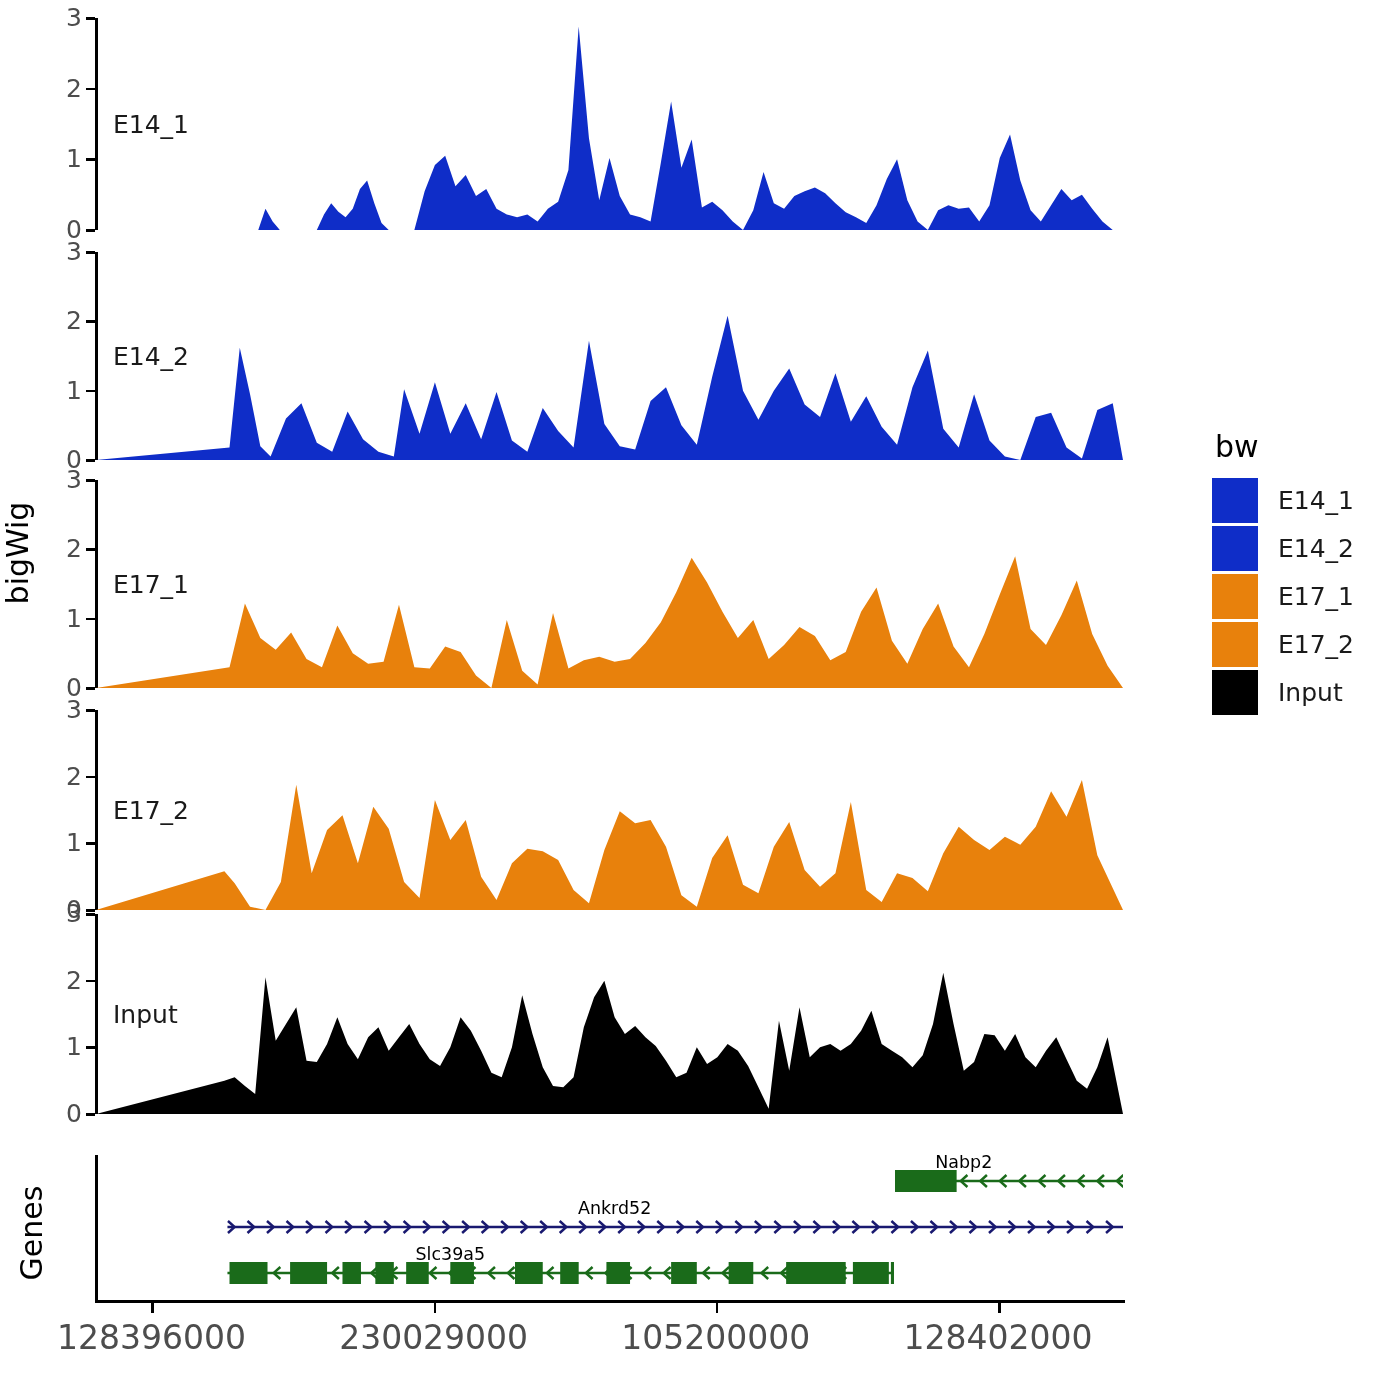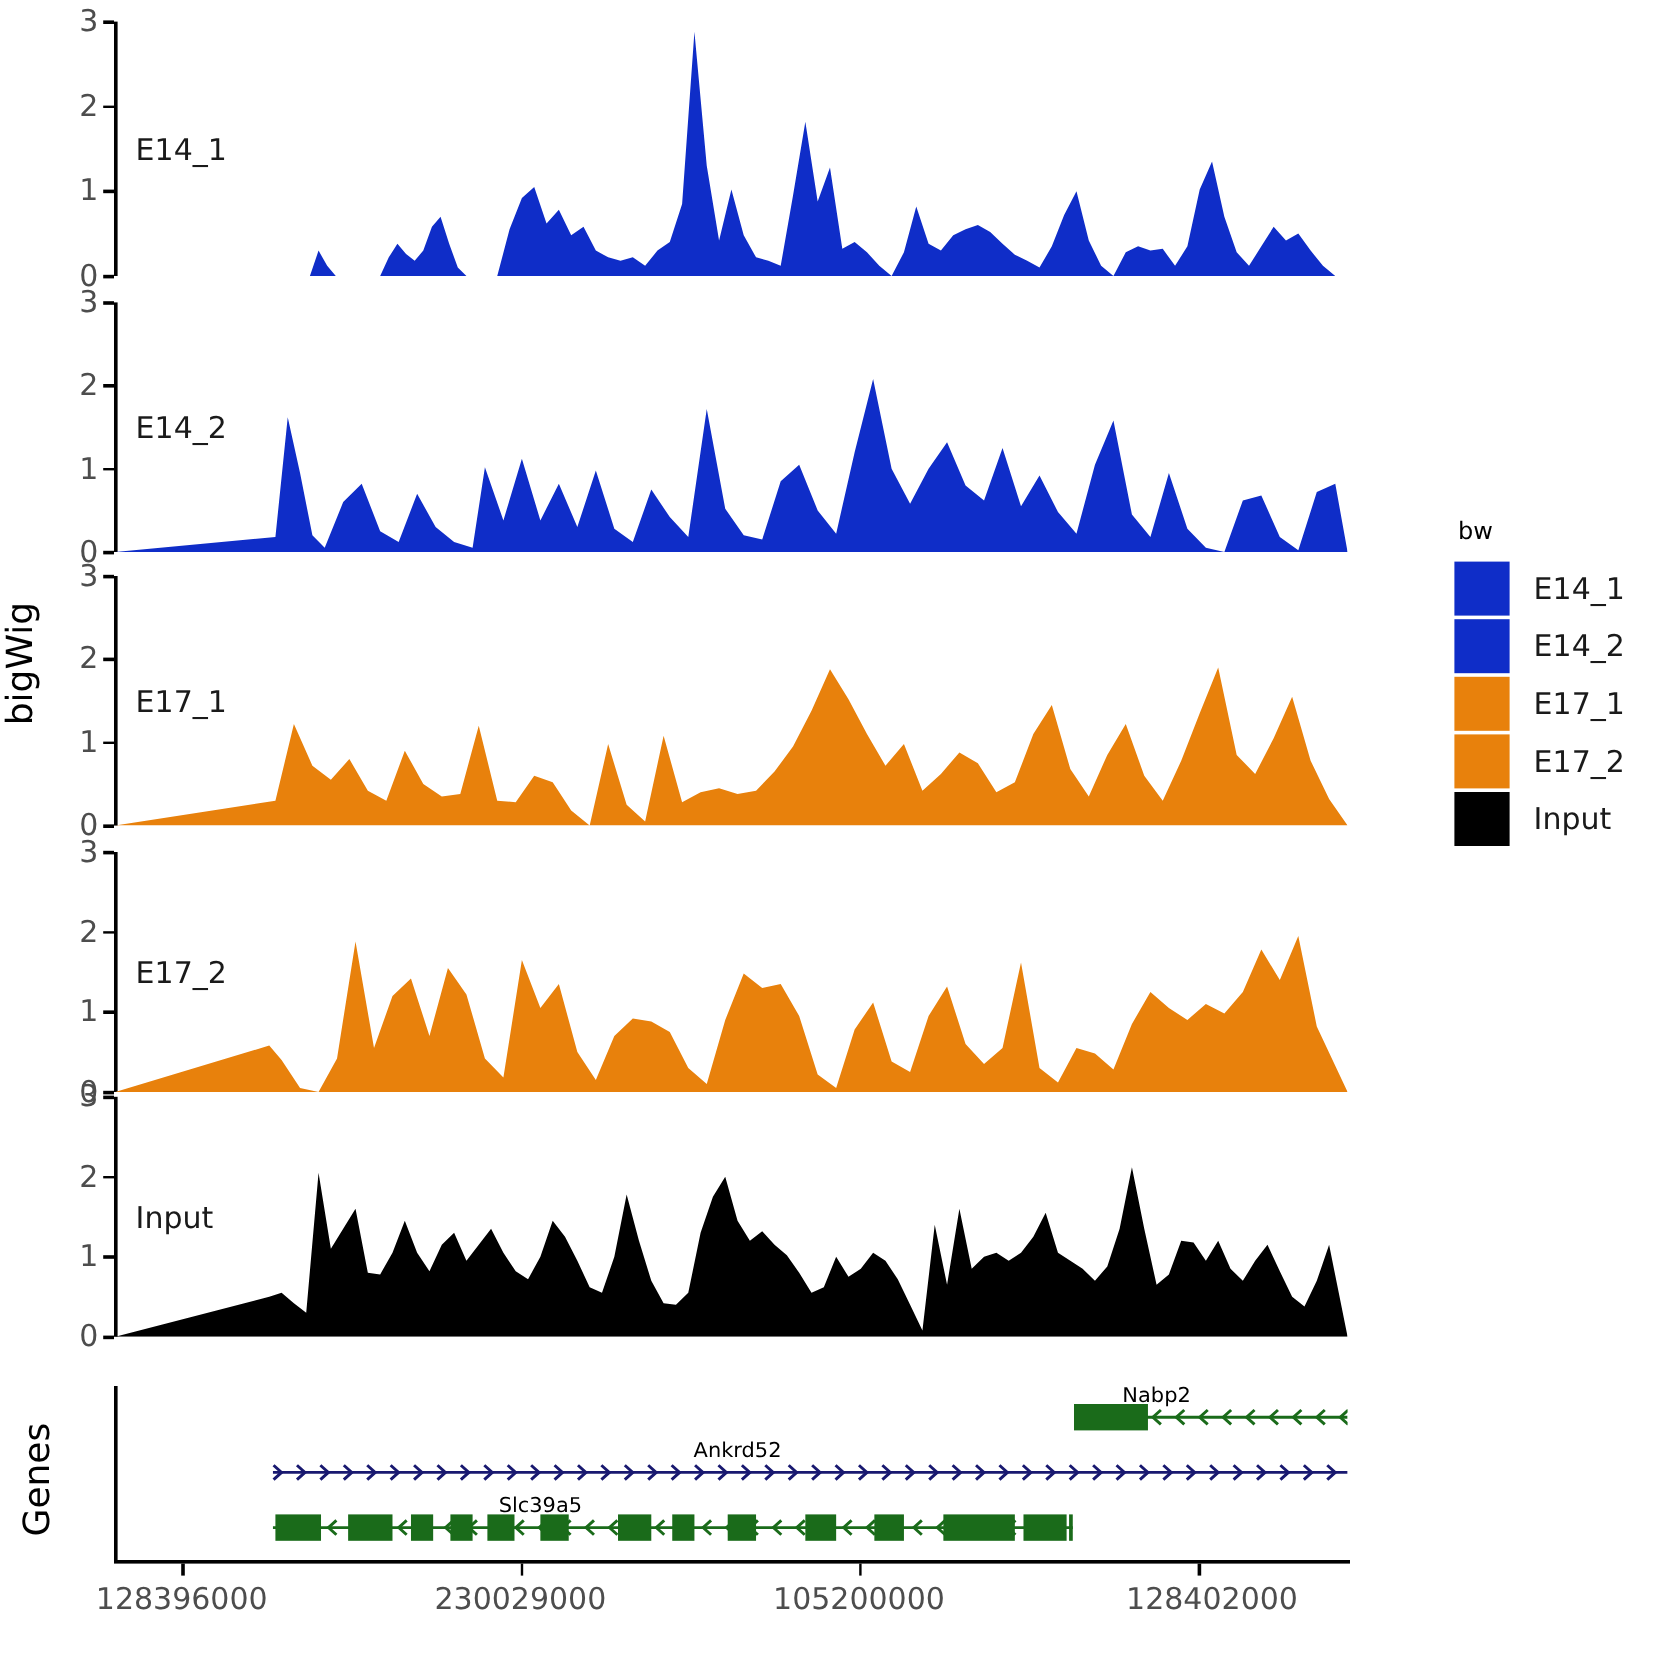--- a/index.html
+++ b/index.html
@@ -136,35 +136,35 @@
   .xtick {
     position: absolute;
     top: 3px;
     width: 2.5px;
     height: 10px;
     background: #000;
   }
   .xtick-label {
     position: absolute;
     top: 18px;
-    font-size: 25px;
+    font-size: 33px;
     color: #4d4d4d;
     white-space: nowrap;
     transform: translateX(-50%);
   }
 
   
   #legend {
     position: absolute;
     left: 1212px;
     top: 432px;
     width: 180px;
   }
   #legend-title {
-    font-size: 20px;
+    font-size: 30px;
     color: #000;
     margin: 0 0 14px 3px;
     line-height: 1;
   }
   .legend-row {
     display: flex;
     align-items: center;
     height: 48px;
   }
   .legend-swatch {
@@ -398,21 +398,21 @@
 
   <div id="x-axis">
     <div id="x-axis-line"></div>
   <div class="xtick" style="left: 56.4384px;"></div>
       <div class="xtick-label" style="left: 56.4384px;">128396000</div>
       <div class="xtick" style="left: 338.63px;"></div>
       <div class="xtick-label" style="left: 338.63px;">230029000</div>
       <div class="xtick" style="left: 620.822px;"></div>
       <div class="xtick-label" style="left: 620.822px;">105200000</div>
       <div class="xtick" style="left: 903.014px;"></div>
-      <div class="xtick-label" style="left: 903.014px; margin-left: 12px;">128402000</div>
+      <div class="xtick-label" style="left: 903.014px;">128402000</div>
     </div>
 
   <div id="legend">
     <div id="legend-title">bw</div>
     <div id="legend-rows">
         <div class="legend-row">
           <div class="legend-swatch" style="background: rgb(15, 45, 200);"></div>
           <div class="legend-label">E14_1</div>
         </div>
         <div class="legend-row">

